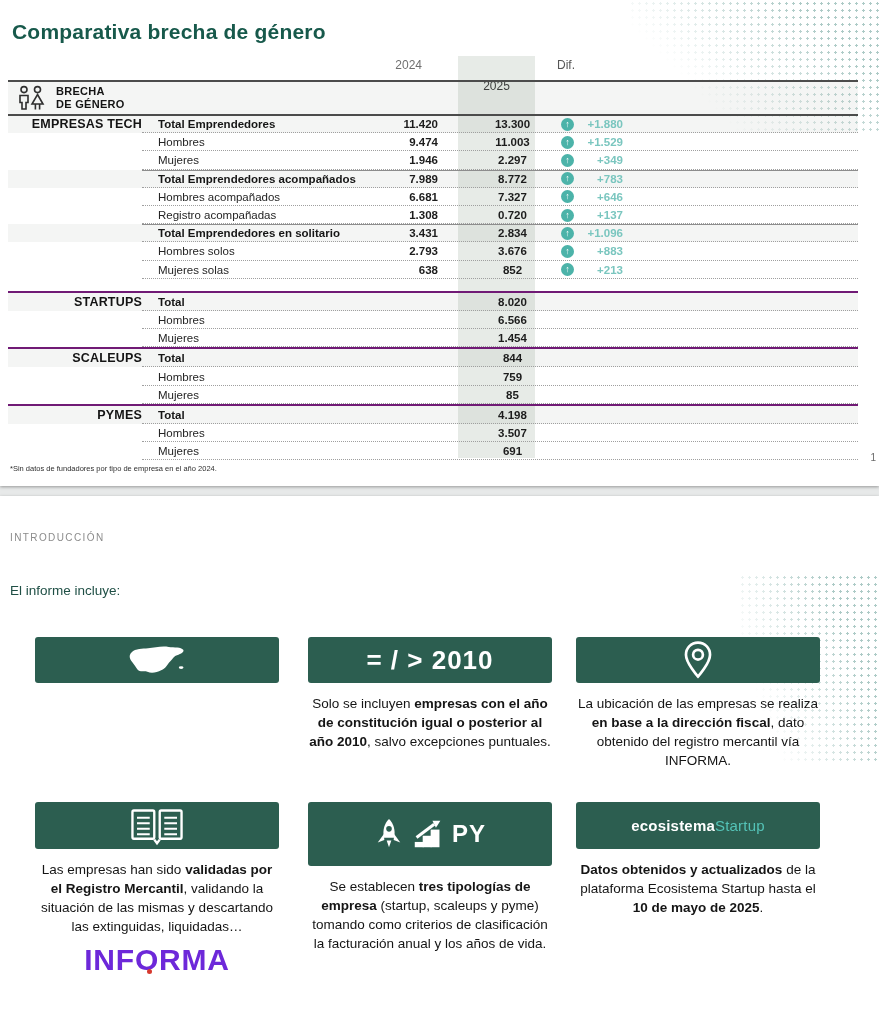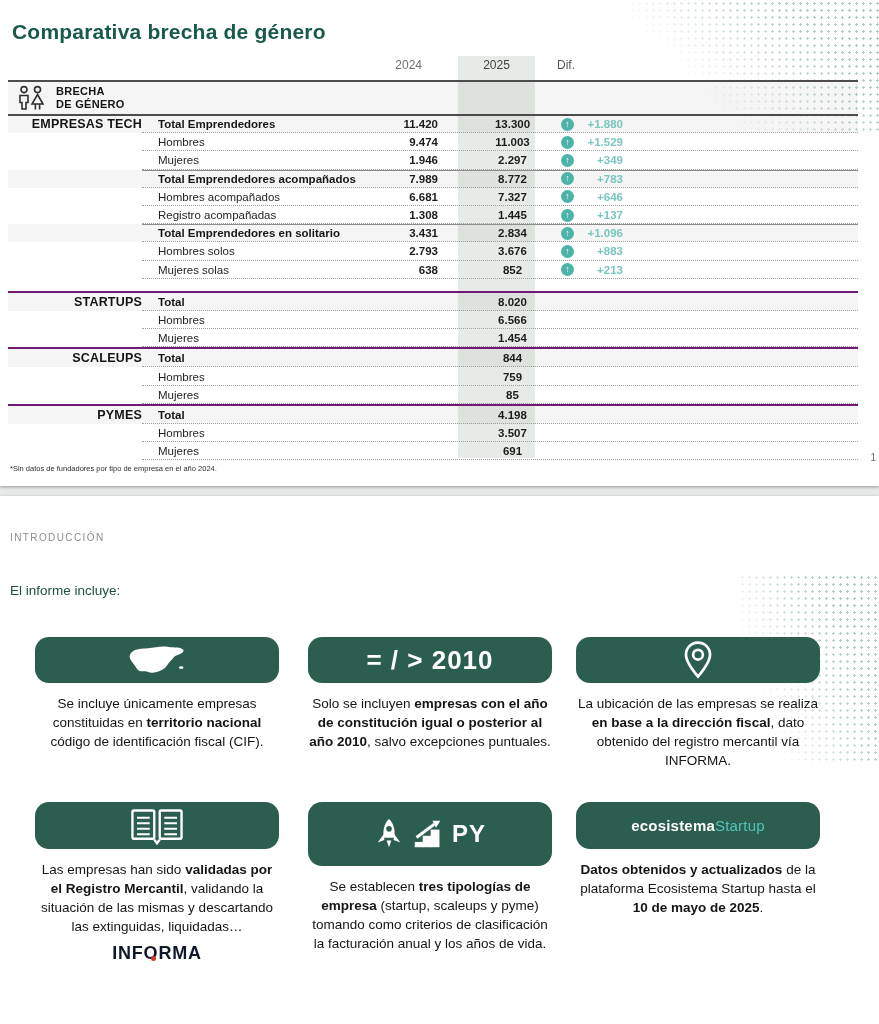--- a/index.html
+++ b/index.html
@@ -13,21 +13,21 @@
   .dots1{right:0;top:0;width:250px;height:132px;}
   .dots1::after{content:"";position:absolute;inset:0;background:linear-gradient(225deg, rgba(255,255,255,0) 22%, #fff 72%);}
   .dots2{right:0;top:78px;width:140px;height:190px;}
   .dots2::after{content:"";position:absolute;inset:0;background:linear-gradient(250deg, rgba(255,255,255,0) 25%, #fff 80%);}
 
   
   .p1-title{position:absolute;left:12px;top:6px;font-size:21px;font-weight:700;color:#17594b;letter-spacing:0.2px;}
   .band2025{position:absolute;left:458px;top:56px;width:77px;height:402px;background:#e7ebe7;}
   .colhead{position:absolute;top:58px;font-size:12px;color:#6f6f6f;}
   .ch24{left:352px;width:70px;text-align:right;}
-  .ch25{left:458px;width:77px;text-align:center;color:#3f3f3f;}
+  .ch25{left:458px;width:77px;text-align:center;color:#3f3f3f;margin-top:21px;}
   .chdif{left:557px;color:#565656;}
   .hline{position:absolute;left:8px;width:850px;border-top:2px solid #4c4c4c;}
   .hl1{top:80px;} .hl2{top:114px;}
   .ghead{position:absolute;left:8px;top:82px;width:850px;height:32px;background:rgba(40,55,45,0.05);display:flex;align-items:center;}
   .ghead .gicon{margin-left:8px;}
   .glabel{margin-left:10px;font-size:11px;font-weight:700;color:#141414;line-height:1.2;letter-spacing:0.3px;}
   .tbody{position:absolute;left:8px;top:115px;width:850px;}
   .tsection.thick{border-top:2px solid #701a75;}
   .tsection.gap{margin-top:12px;}
   .trow{position:relative;display:flex;align-items:center;height:18.2px;}
@@ -44,30 +44,30 @@
   .difico{display:inline-flex;width:13px;height:13px;border-radius:50%;background:#4cb3a9;color:#fff;font-size:9px;font-weight:700;align-items:center;justify-content:center;line-height:1;}
   .difval{flex:1;text-align:right;color:#7ac6bf;font-size:11.5px;font-weight:700;}
   .footnote{position:absolute;left:10px;top:464px;font-size:7.5px;color:#2e2e2e;}
   .pagenum{position:absolute;right:3px;top:452px;font-size:10px;color:#6a6a6a;}
 
   
   .kicker{position:absolute;left:10px;top:36px;font-size:10px;letter-spacing:1.4px;color:#8b8b8b;}
   .p2-title{position:absolute;left:8px;top:47px;font-size:25px;font-weight:700;color:#17594b;}
   .p2-sub{position:absolute;left:10px;top:87px;font-size:13.5px;color:#1f4f45;}
   .card{position:absolute;width:244px;}
-  .badge{height:46px;background:#2c5e50;border-radius:14px;display:flex;align-items:center;justify-content:center;gap:9px;margin-bottom:11px;}
+  .badge{height:46px;background:#2c5e50;border-radius:3px;display:flex;align-items:center;justify-content:center;gap:9px;margin-bottom:11px;}
   .cardtext{font-size:13.5px;line-height:1.42;text-align:center;color:#151515;margin:0;}
   .cardtext b{font-weight:700;}
   .badge-text{color:#fff;font-size:26px;font-weight:700;letter-spacing:1px;}
   .py-text{color:#fff;font-size:24px;font-weight:700;letter-spacing:1px;}
   .ecologo{font-size:15px;letter-spacing:0.2px;}
   .eco-w{color:#fff;font-weight:700;}
   .eco-t{color:#54c3b7;font-weight:400;}
   .informa{margin-top:6px;text-align:center;}
-  .informa .word{position:relative;display:inline-block;font-size:18px;font-weight:700;letter-spacing:0.8px;color:#0f172a;}
+  .informa .word{position:relative;display:inline-block;font-size:30px;font-weight:700;letter-spacing:0.8px;color:#6d28d9;}
   .informa .word::after{content:"";position:absolute;left:43%;bottom:3px;width:5px;height:5px;border-radius:50%;background:#d6392f;}
 </style>
 </head>
 <body>
 
 <div id="stage">
 
   <div class="page" id="page1">
     <div class="dotgrid dots1"></div>
     <h1 class="p1-title">Comparativa brecha de género</h1>
@@ -143,21 +143,21 @@
             <div class="val v25">7.327</div>
             <div class="difc">
               <span class="difico">↑</span>
               <span class="difval">+646</span>
             </div>
           </div>
           <div class="trow">
             <div class="cat"></div>
             <div class="lbl">Registro acompañadas</div>
             <div class="val v24">1.308</div>
-            <div class="val v25">1.445</div>
+            <div class="val v25">0.720</div>
             <div class="difc">
               <span class="difico">↑</span>
               <span class="difval">+137</span>
             </div>
           </div>
           <div class="trow total sep">
             <div class="cat"></div>
             <div class="lbl">Total Emprendedores en solitario</div>
             <div class="val v24">3.431</div>
             <div class="val v25">2.834</div>
@@ -268,21 +268,20 @@
     <div class="kicker">INTRODUCCIÓN</div>
     <div class="p2-sub">El informe incluye:</div>
 
     <div class="card" style="left:35px;top:141px;">
       <div class="badge">
         <svg width="74" height="40" viewBox="0 0 90 58">
           <path fill="#fff" d="M8 18 C14 12 24 13 32 12 C42 11 52 8 62 10 C70 11 80 10 83 14 C85 17 80 20 74 22 C70 23 68 27 64 31 C60 35 58 41 51 44 C45 47 37 49 31 46 C27 44 20 47 17 43 C14 39 12 36 9 32 C5 27 4 22 8 18 Z"></path>
           <ellipse fill="#fff" cx="80" cy="40" rx="3.4" ry="2.1"></ellipse>
         </svg>
       </div>
-      <p class="cardtext"><span>Se incluye únicamente empresas constituidas en </span><b>territorio nacional</b><span> código de identificación fiscal (CIF).</span></p>
     </div>
 
     <div class="card" style="left:308px;top:141px;">
       <div class="badge">
         <span class="badge-text">= / &gt; 2010</span>
       </div>
       <p class="cardtext"><span>Solo se incluyen </span><b>empresas con el año de constitución igual o posterior al año 2010</b><span>, salvo excepciones puntuales.</span></p>
     </div>
 
     <div class="card" style="left:576px;top:141px;">

